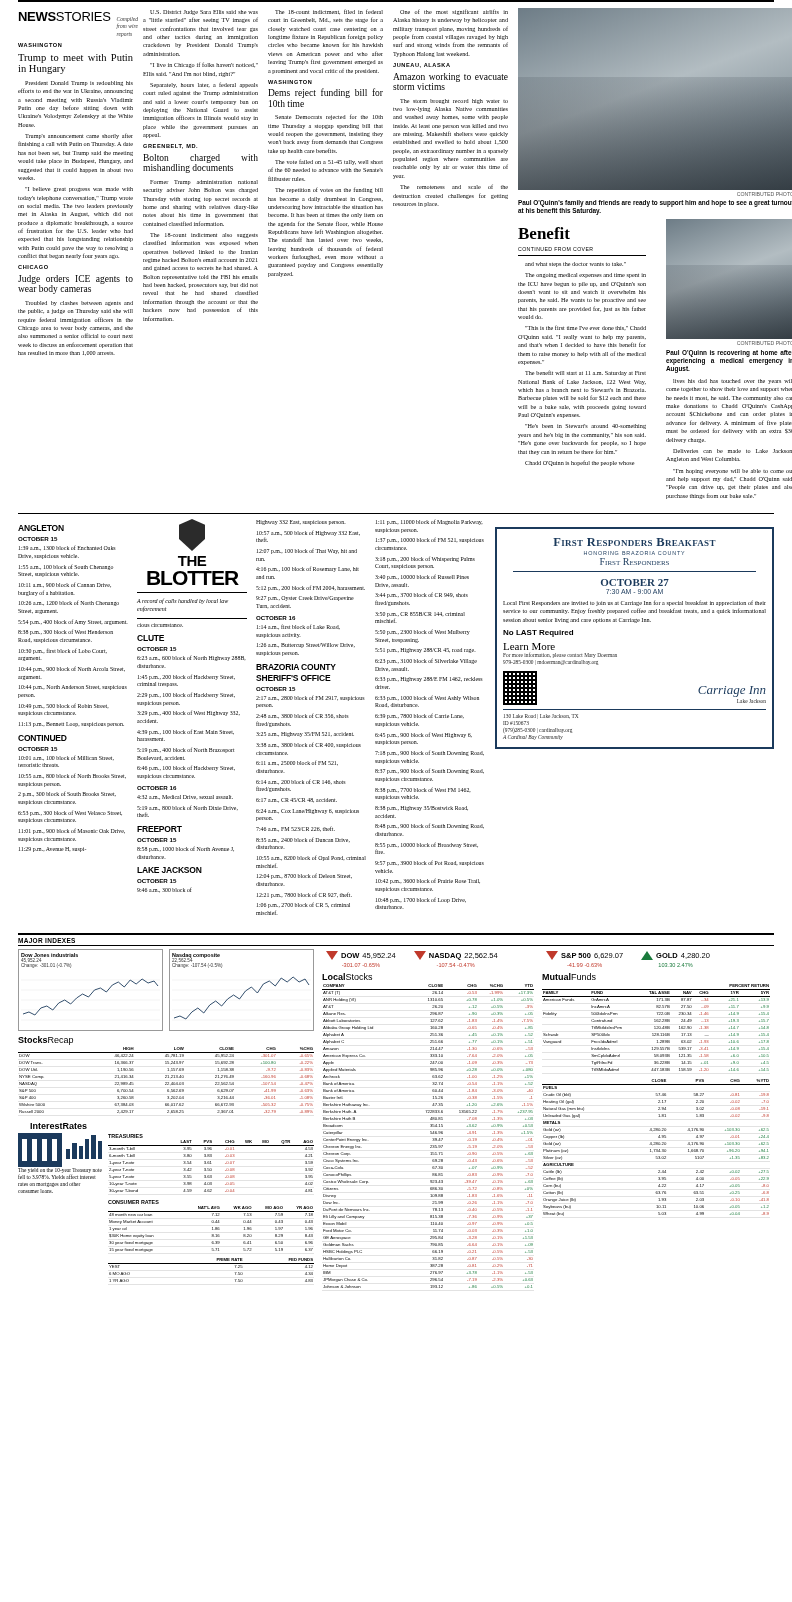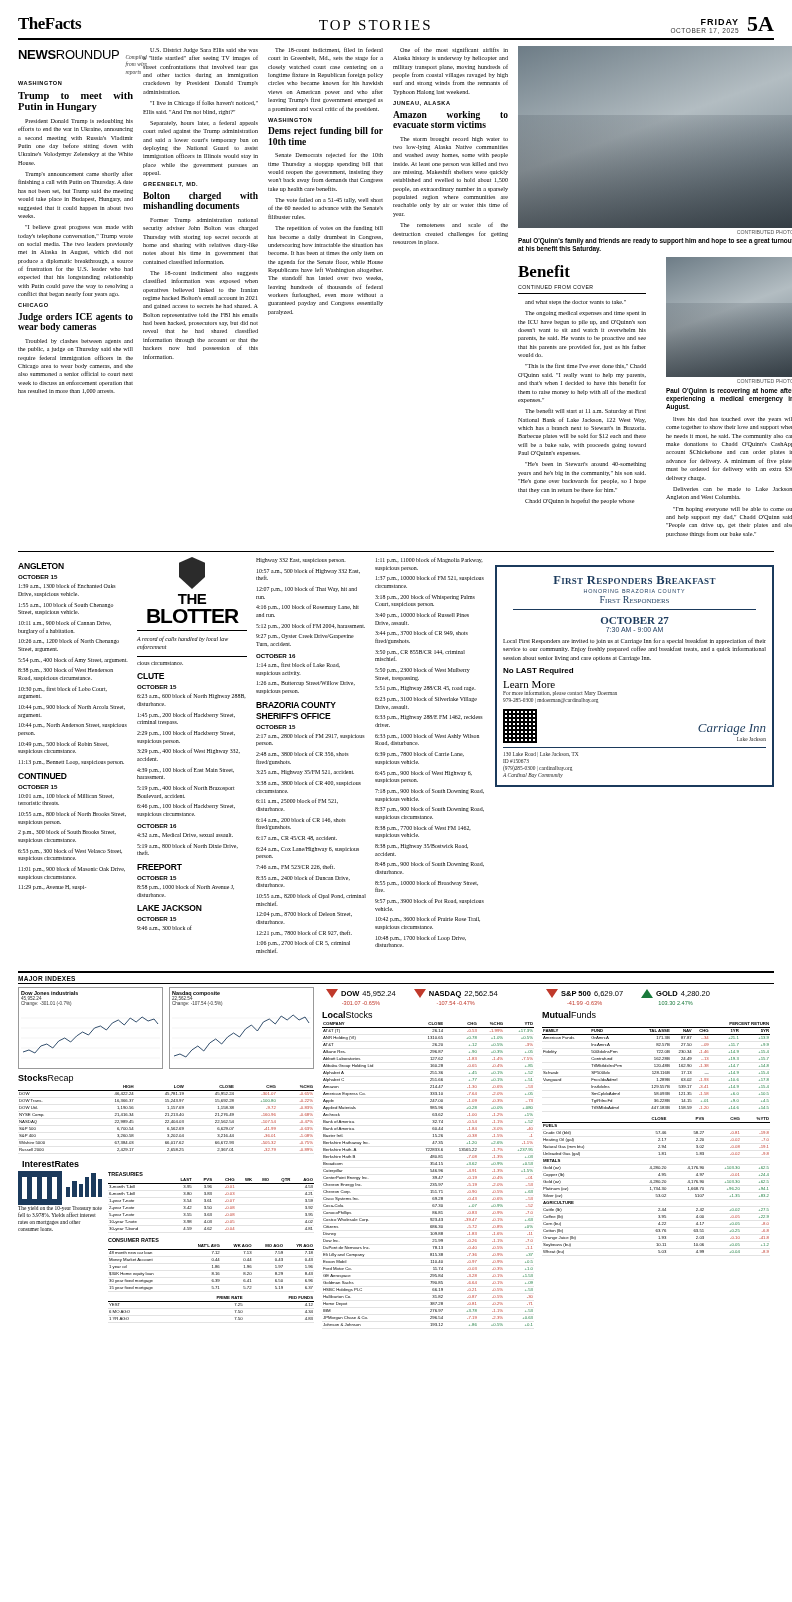--- a/index.html
+++ b/index.html
@@ -26,21 +26,21 @@
   .rule { border-top: 2px solid #000; margin: 0 18px; }
   .rule-thin { border-top: 1px solid #000; margin: 0 18px; }
 
   
   .topnews { display: flex; padding: 6px 18px 0 18px; gap: 10px; }
   .news-cols { display: flex; gap: 10px; flex: 0 0 490px; }
   .col { width: 115px; font-size: 6.2px; line-height: 1.35; text-align: justify; }
   .col p { margin: 0 0 3px 0; text-indent: 7px; }
   .col p.nofirst { text-indent: 7px; }
   .kicker { font-family:"Liberation Sans", sans-serif; font-size: 5.6px; letter-spacing: 0.6px; font-weight: bold; margin: 4px 0 2px 0; }
-  .hed { font-family:"Liberation Serif", serif; font-weight: bold; font-size: 10.5px; line-height: 1.1; margin: 0 0 4px 0; }
+  .hed { font-family:"Liberation Serif", serif; font-weight: normal; font-size: 10.5px; line-height: 1.1; margin: 0 0 4px 0; }
   .hed.sm { font-size: 9.5px; }
   .roundup-title { font-family:"Liberation Sans", sans-serif; font-size: 13px; font-weight: bold; letter-spacing:-0.3px; }
   .roundup-title .light { font-weight: normal; }
   .roundup-row { display:flex; align-items:baseline; gap:6px; margin-bottom:4px; }
   .roundup-sub { font-size: 5.5px; font-style: italic; color:#333; }
 
   
   .rail { flex: 1; }
   .photo {
     background: linear-gradient(160deg,#6d7c86,#b3bdc2 45%,#8d9aa2 70%,#5c6a73);
@@ -111,55 +111,42 @@
   .tick-chg { font-family:"Liberation Sans", sans-serif; font-size:5.6px; color:#c0392b; text-align:center;}
   .tick-chg.up { color:#1a7a3c; }
   .tbl { width:100%; border-collapse:collapse; font-family:"Liberation Sans", sans-serif; font-size:4.3px; }
   .tbl th { font-weight:bold; text-align:right; border-bottom:1px solid #000; padding:0.5px 1px; }
   .tbl th.l, .tbl td.l { text-align:left; }
   .tbl td { text-align:right; padding:0.5px 1px; border-bottom:1px solid #e2e2e2;}
   .sec-title { font-family:"Liberation Sans", sans-serif; font-weight:bold; font-size:9px; margin:4px 0 1px 0;}
   .sec-title .lt { font-weight:normal; }
   .red { color:#c0392b; }
   .grn { color:#1a7a3c; }
-  .interest-head { font-family:"Liberation Sans", sans-serif; font-weight:bold; font-size:9px; margin:5px 0 2px 4px;}
+  .interest-head { font-family:"Liberation Sans", sans-serif; font-weight:bold; font-size:9px; margin:5px 0 2px 12px;}
   .flag { width:44px; height:34px; background:#1b3a5c; position:relative; float:left; margin-right:4px;}
   .flag:after { content:""; position:absolute; left:4px; top:6px; width:36px; height:22px;
     background: repeating-linear-gradient(90deg,#fff 0 5px, #1b3a5c 5px 10px);}
   .small-note { font-size:5.4px; line-height:1.3;}
   .bar-chart { display:flex; align-items:flex-end; gap:2px; height:26px;}
   .bar-chart i { display:block; width:5px; background:#1b3a5c;}
 </style>
 </head>
 <body>
 
 <div class="page">
 
-  <div class="masthead">
-    <div class="mh-logo">
-      <span>The</span><span>Facts</span>
-    </div>
-    <div class="mh-center">TOP STORIES</div>
-    <div class="mh-right">
-      <div style="text-align:right">
-        <div class="mh-day">FRIDAY</div>
-        <div class="mh-date">OCTOBER 17, 2025</div>
-      </div>
-      <div class="mh-page">5A</div>
-    </div>
-  </div>
   <div class="rule"></div>
 
   <div class="topnews">
     <div class="news-cols">
 
       <div class="col">
         <div class="roundup-row">
           <div class="roundup-title">
-            <span>NEWS</span><span class="light">ROUNDUP</span>
+            <span>NEWS</span><span class="light">STORIES</span>
           </div>
           <div class="roundup-sub">Compiled from wire reports</div>
         </div>
         <div class="kicker">WASHINGTON</div>
         <div class="hed">Trump to meet with Putin in Hungary</div>
         <p>President Donald Trump is redoubling his efforts to end the war in Ukraine, announcing a second meeting with Russia's Vladimir Putin one day before sitting down with Ukraine's Volodymyr Zelenskyy at the White House.</p>
         <p>Trump's announcement came shortly after finishing a call with Putin on Thursday. A date has not been set, but Trump said the meeting would take place in Budapest, Hungary, and suggested that it could happen in about two weeks.</p>
         <p>"I believe great progress was made with today's telephone conversation," Trump wrote on social media. The two leaders previously met in Alaska in August, which did not produce a diplomatic breakthrough, a source of frustration for the U.S. leader who had expected that his longstanding relationship with Putin could pave the way to resolving a conflict that began nearly four years ago.</p>
         <div class="kicker">CHICAGO</div>
         <div class="hed sm">Judge orders ICE agents to wear body cameras</div>

